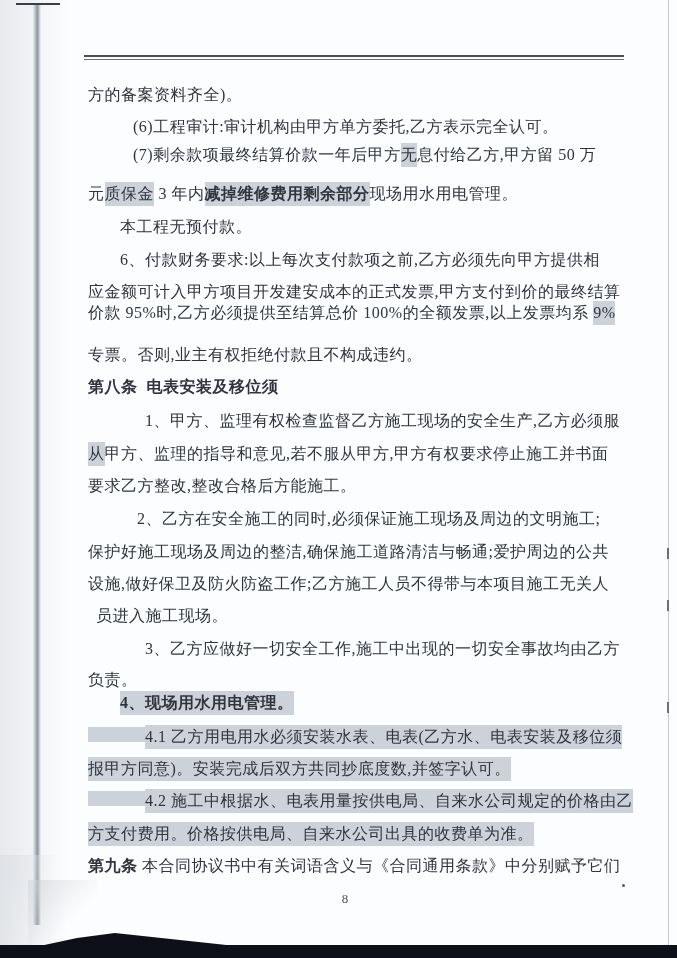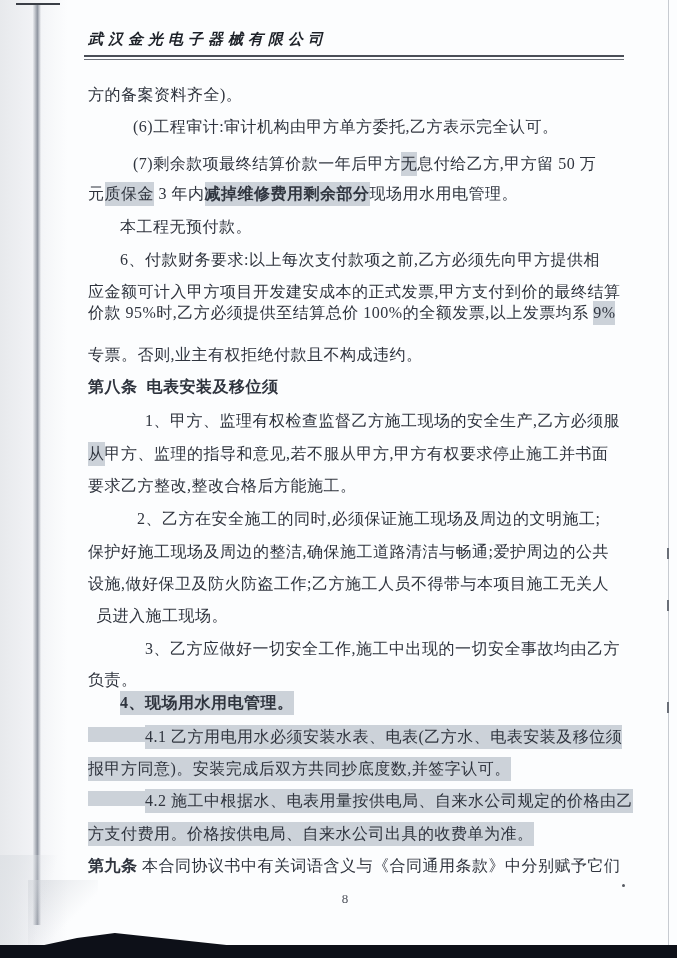--- a/index.html
+++ b/index.html
@@ -72,28 +72,27 @@
 </style>
 </head>
 <body>
 
 <div class="page" style="--hl: #ccd2d9; --text: #2f343e; --binding: #0d1018; --rule: #4a4e57;">
   <div class="stack-shade"></div>
   <div class="fold-line"></div>
   <div class="fold-line-fade"></div>
   <div class="top-tick"></div>
 
-  <div class="company">武汉金光电子器械有限公司</div>
   <div class="rule1"></div>
   <div class="rule2"></div>
 
   <div id="doc-lines">
       <div class="doc-line" style="top: 83px; left: 88px;"><span>方的备案资料齐全)。</span></div>
       <div class="doc-line" style="top: 115px; left: 133px;"><span>(6)工程审计:审计机构由甲方单方委托,乙方表示完全认可。</span></div>
-      <div class="doc-line" style="top: 152px; left: 133px; text-align: right;"><span>(7)剩余款项最终结算价款一年后甲方</span><span class="hl">无</span><span>息付给乙方,甲方留 50 万</span></div>
+      <div class="doc-line" style="top: 143px; left: 133px; text-align: right;"><span>(7)剩余款项最终结算价款一年后甲方</span><span class="hl">无</span><span>息付给乙方,甲方留 50 万</span></div>
       <div class="doc-line" style="top: 182px; left: 88px;"><span>元</span><span class="hl">质保金</span><span> 3 年内</span><span class="hl b">减掉维修费用剩余部分</span><span>现场用水用电管理。</span></div>
       <div class="doc-line" style="top: 215px; left: 120px;"><span>本工程无预付款。</span></div>
       <div class="doc-line" style="top: 248px; left: 120px;"><span>6、付款财务要求:以上每次支付款项之前,乙方必须先向甲方提供相</span></div>
       <div class="doc-line" style="top: 280px; left: 88px;"><span>应金额可计入甲方项目开发建安成本的正式发票,甲方支付到价的最终结算</span></div>
       <div class="doc-line" style="top: 301px; left: 88px;"><span>价款 95%时,乙方必须提供至结算总价 100%的全额发票,以上发票均系 </span><span class="hl">9%</span></div>
       <div class="doc-line" style="top: 343px; left: 88px;"><span>专票。否则,业主有权拒绝付款且不构成违约。</span></div>
       <div class="doc-line" style="top: 375px; left: 88px;"><span class="b">第八条  电表安装及移位须</span></div>
       <div class="doc-line" style="top: 409px; left: 145px;"><span>1、甲方、监理有权检查监督乙方施工现场的安全生产,乙方必须服</span></div>
       <div class="doc-line" style="top: 442px; left: 88px;"><span class="hl">从</span><span>甲方、监理的指导和意见,若不服从甲方,甲方有权要求停止施工并书面</span></div>
       <div class="doc-line" style="top: 474px; left: 88px;"><span>要求乙方整改,整改合格后方能施工。</span></div>

